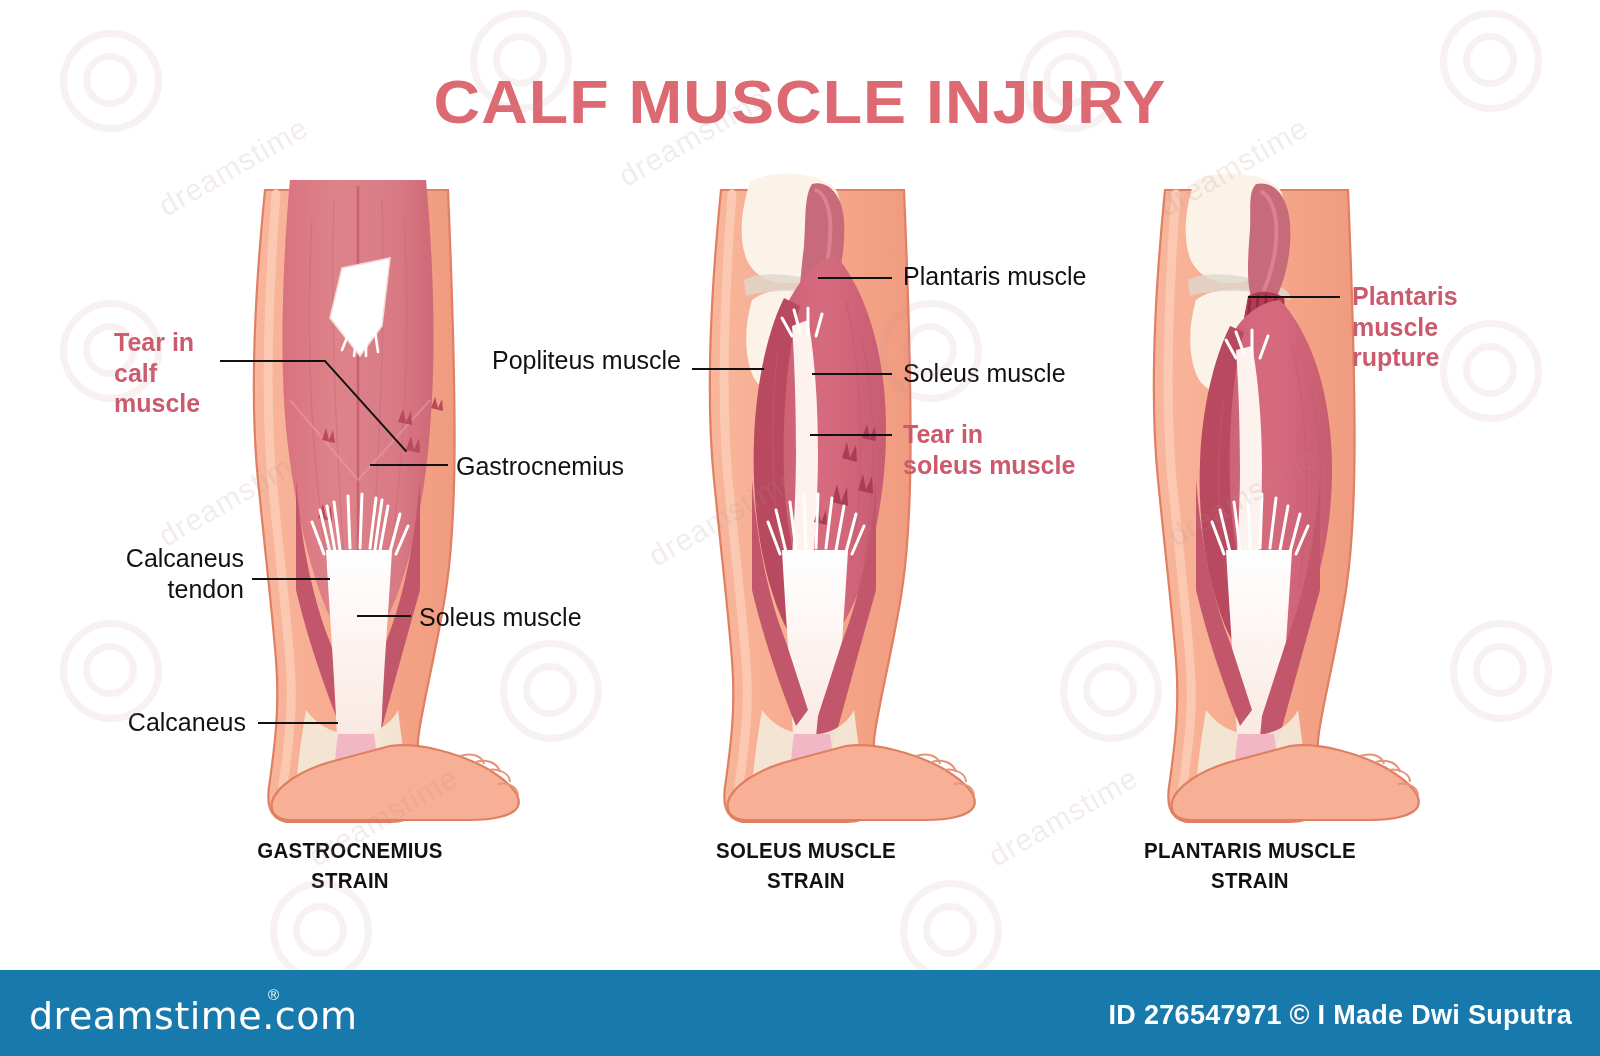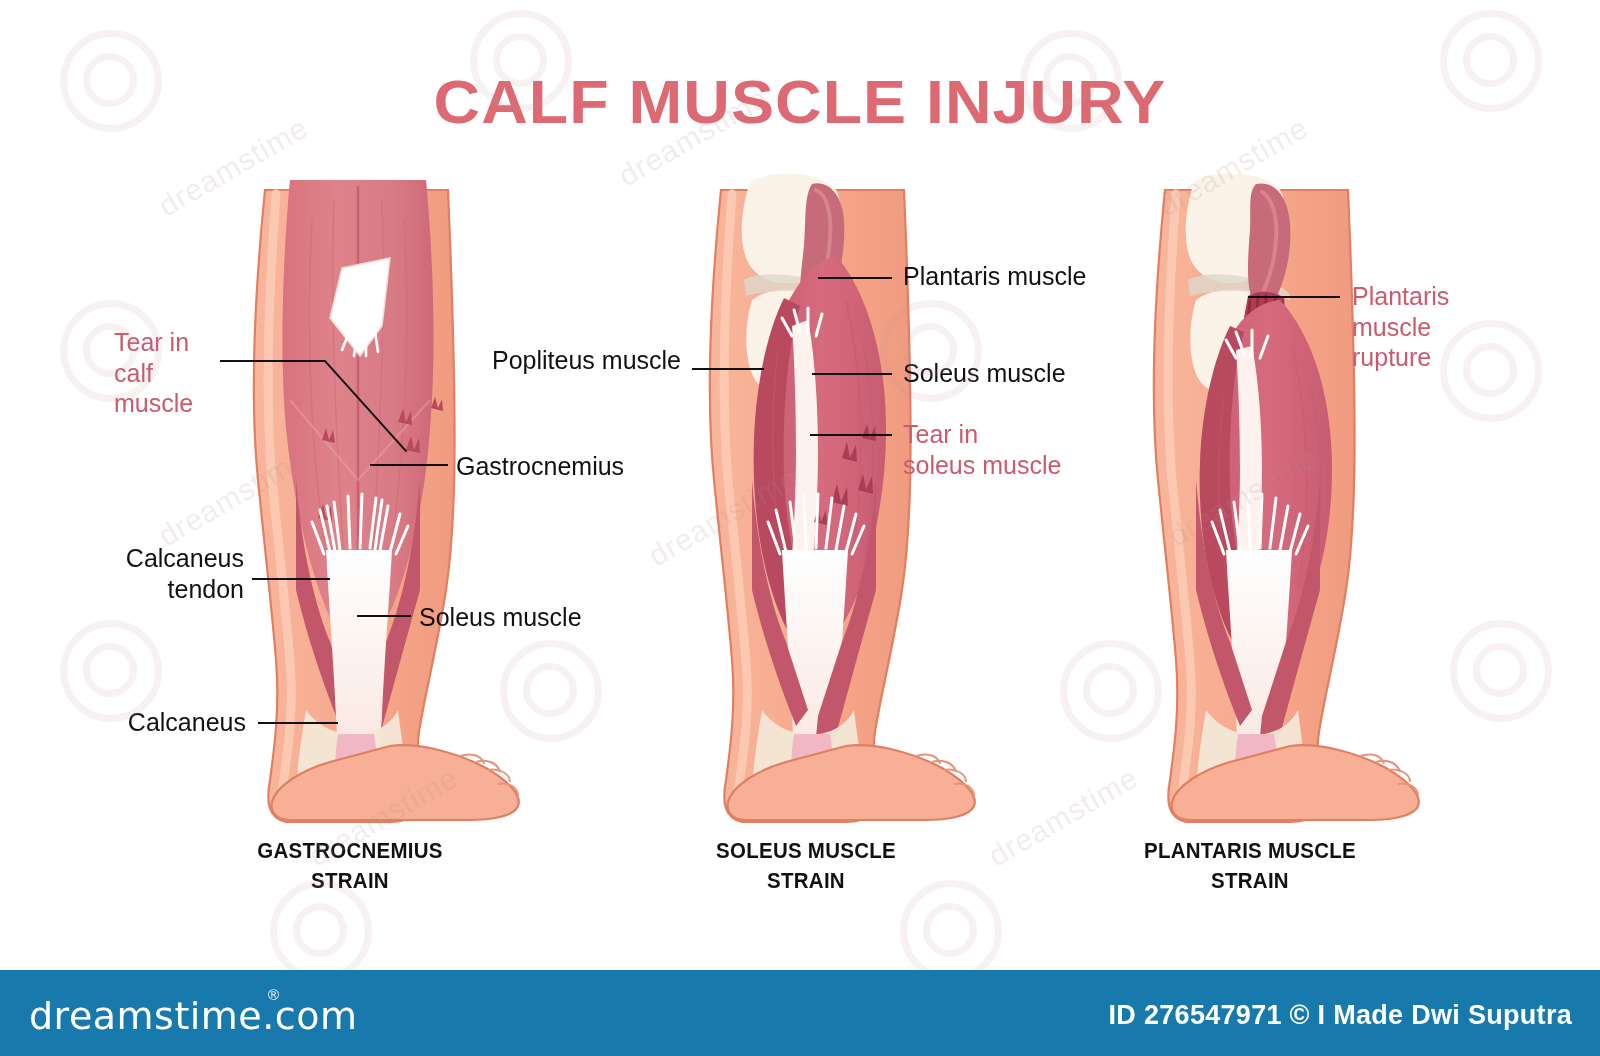--- a/index.html
+++ b/index.html
@@ -52,21 +52,21 @@
     position:absolute;text-align:center;width:520px;
     font-size:22px;font-weight:bold;color:#111;line-height:1.35;
     letter-spacing:.3px;transform:scaleX(.93);
   }
 
   
   .lbl{
     position:absolute;font-size:25px;color:#111;line-height:1.22;
     font-family:"Liberation Sans", sans-serif;white-space:pre-line;
   }
-  .lbl.red{color:#cb5a6d;font-weight:normal;}
+  .lbl.red{color:#cb5a6d;font-weight:bold;}
   .lbl.r{text-align:right;}
   .lead{position:absolute;background:#111;height:1.6px;transform-origin:0 50%;z-index:30;}
 </style>
 </head>
 <body>
 
 <div id="stage">
 
   <div class="wm-layer" style="z-index:1;">
     <div class="wm-spiral" style="left:60px;top:30px;"></div>

